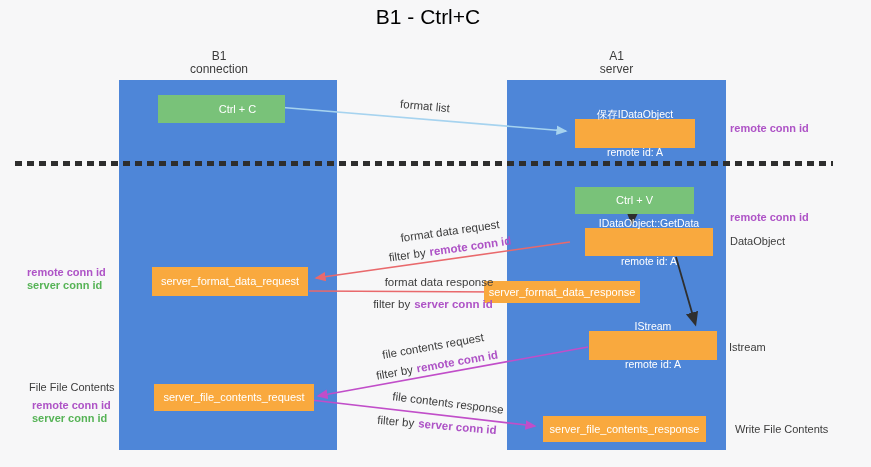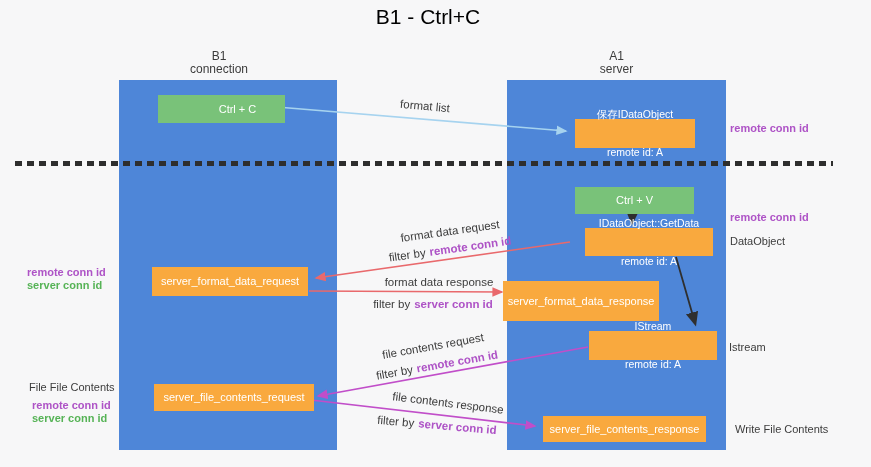--- a/index.html
+++ b/index.html
@@ -31,21 +31,21 @@
     font-size:11px; line-height:13px;
   }
   .green  { background:#79c279; }
   .orange { background:#f9a93e;gap:25px; }
   .two-line { font-size:10.5px; }
   #box-ctrl-c  { left:158px; top:95px;  width:95px; height:28px;padding-left:32px; }
   #box-save    { left:575px; top:119px; width:120px; height:29px; }
   #box-ctrl-v  { left:575px; top:171px; width:119px; height:27px;margin-top:16px; }
   #box-getdata { left:570px; top:228px; width:128px; height:28px;margin-left:15px; }
   #box-sfdreq  { left:152px; top:267px; width:156px; height:29px; }
-  #box-sfdres  { left:503px; top:281px; width:156px; height:40px; }
+  #box-sfdres  { left:484px; top:281px; width:156px; height:22px; }
   #box-istream { left:589px; top:331px; width:128px; height:29px; }
   #box-sfcreq  { left:154px; top:384px; width:160px; height:27px; }
   #box-sfcres  { left:543px; top:416px; width:163px; height:26px; }
   .side { position:absolute; font-size:11px; white-space:nowrap; }
   .purple   { color:#ae53c6; font-weight:bold; }
   .greentxt { color:#56b356; font-weight:bold; }
   .dark     { color:#3c3c3c; }
   #lbl-rt1        { left:730px; top:122px; }
   #lbl-rt2        { left:730px; top:211px; }
   #lbl-dataobject { left:730px; top:235px; }

